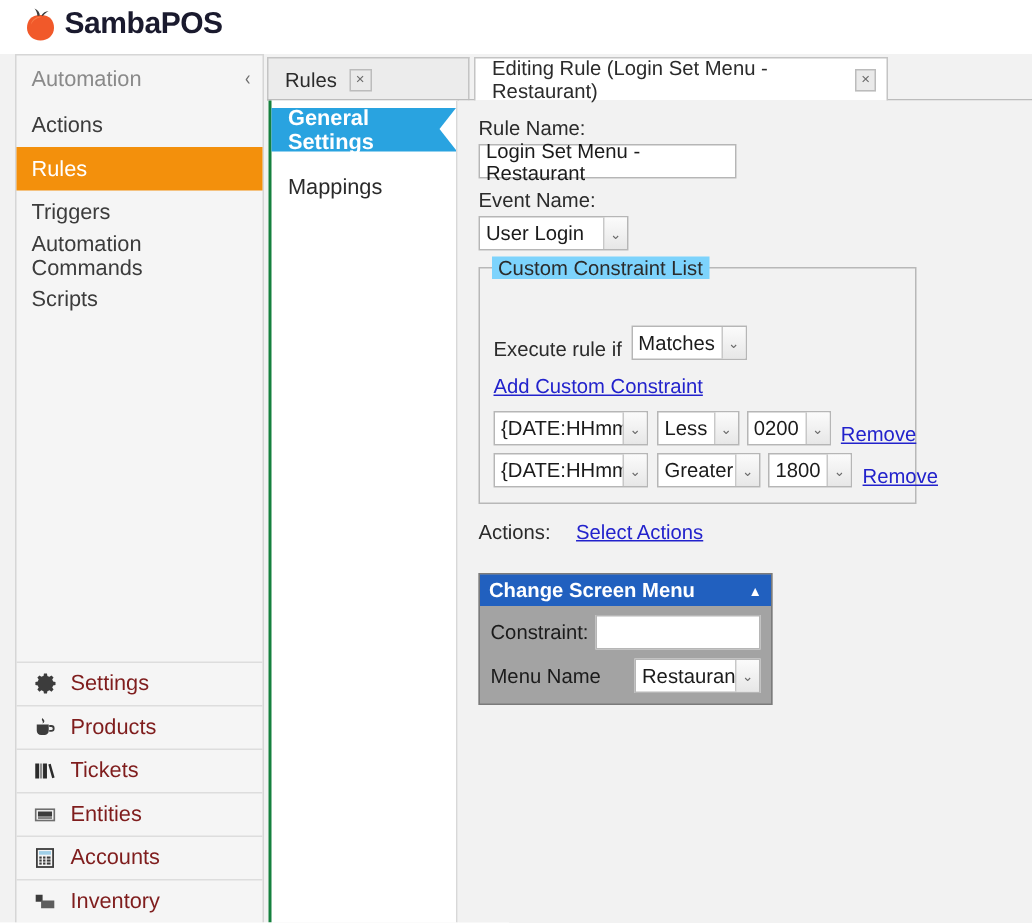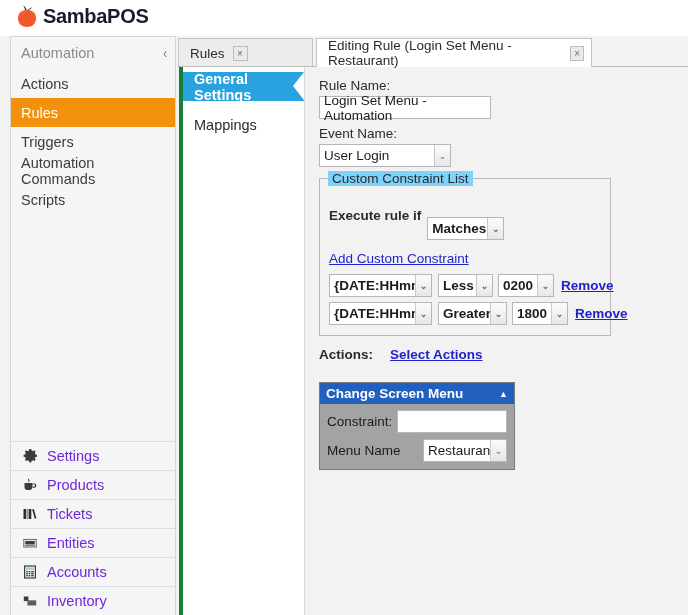--- a/index.html
+++ b/index.html
@@ -76,21 +76,21 @@
   .sb-bottom {
     position: absolute; left: 0; bottom: 0;
     width: 164px;
   }
   .sb-nav {
     height: 29px;
     display: flex; align-items: center;
     gap: 8px;
     padding: 0 10px;
     border-top: 1px solid #dddddd;
-    color: #6d28d9;
+    color: #7f1d1d;
     font-size: 14.5px;
   }
   .sb-nav .ic { width: 18px; height: 18px; display: flex; align-items: center; justify-content: center; flex: none; }
 
   
   .tabstrip {
     position: absolute; left: 178px; top: 38px;
     width: 510px; height: 29px;
   }
   .tab {
@@ -123,21 +123,21 @@
     position: absolute; left: 178px; top: 66px;
     width: 510px; height: 1px;
     background: #bcbcbc;
   }
 
   
   .subpanel {
     position: absolute; left: 179px; top: 67px;
     width: 126px; height: 548px;
     background: #ffffff;
-    border-left: 4px solid #15803d;
+    border-left: 2px solid #15803d;
     border-right: 1px solid #d8d8d8;
   }
   .subitem {
     position: relative;
     height: 29px;
     display: flex; align-items: center;
     padding-left: 11px;
     font-size: 14.5px;
     color: #2b2b2b;
   }
@@ -205,21 +205,21 @@
     padding: 12px 9px 10px 9px;
     background: transparent;
   }
   .groupbox > .gtitle {
     position: absolute; top: -8px; left: 8px;
     background: #7dd3fc;
     padding: 0 4px;
     font-size: 13.5px;
     color: #2b2b2b;
   }
-  .row { display: flex; align-items: center; font-weight: bold; }
+  .row { display: flex; align-items: flex-end; }
   .lnk {
     color: #2222cc;
     text-decoration: underline;
     font-size: 13.5px;
     cursor: pointer;
   }
 
   
   .actpanel {
     margin-top: 20px;
@@ -384,25 +384,25 @@
     </div>
     <div class="subitem plain">
       <span>Mappings</span>
     </div>
   </div>
 
   <div class="content">
 
     <div class="lbl">Rule Name:</div>
     <div class="txtbox" style="width:172px;">
-      <span>Login Set Menu - Automation</span>
+      <span>Login Set Menu - Restaurant</span>
     </div>
 
     <div class="lbl" style="margin-top:7px;">Event Name:</div>
-    <div class="combo" style="width:132px;">
+    <div class="combo" style="width:100px;">
       <span class="cval">User Login</span>
       <span class="arw">⌄</span>
     </div>
 
     <div class="groupbox">
       <span class="gtitle">Custom Constraint List</span>
 
       <div class="row">
         <span style="font-size:13.5px;color:#2b2b2b;margin-right:6px;">Execute rule if</span>
         <span class="combo" style="width:77px;margin-top:26px;">

